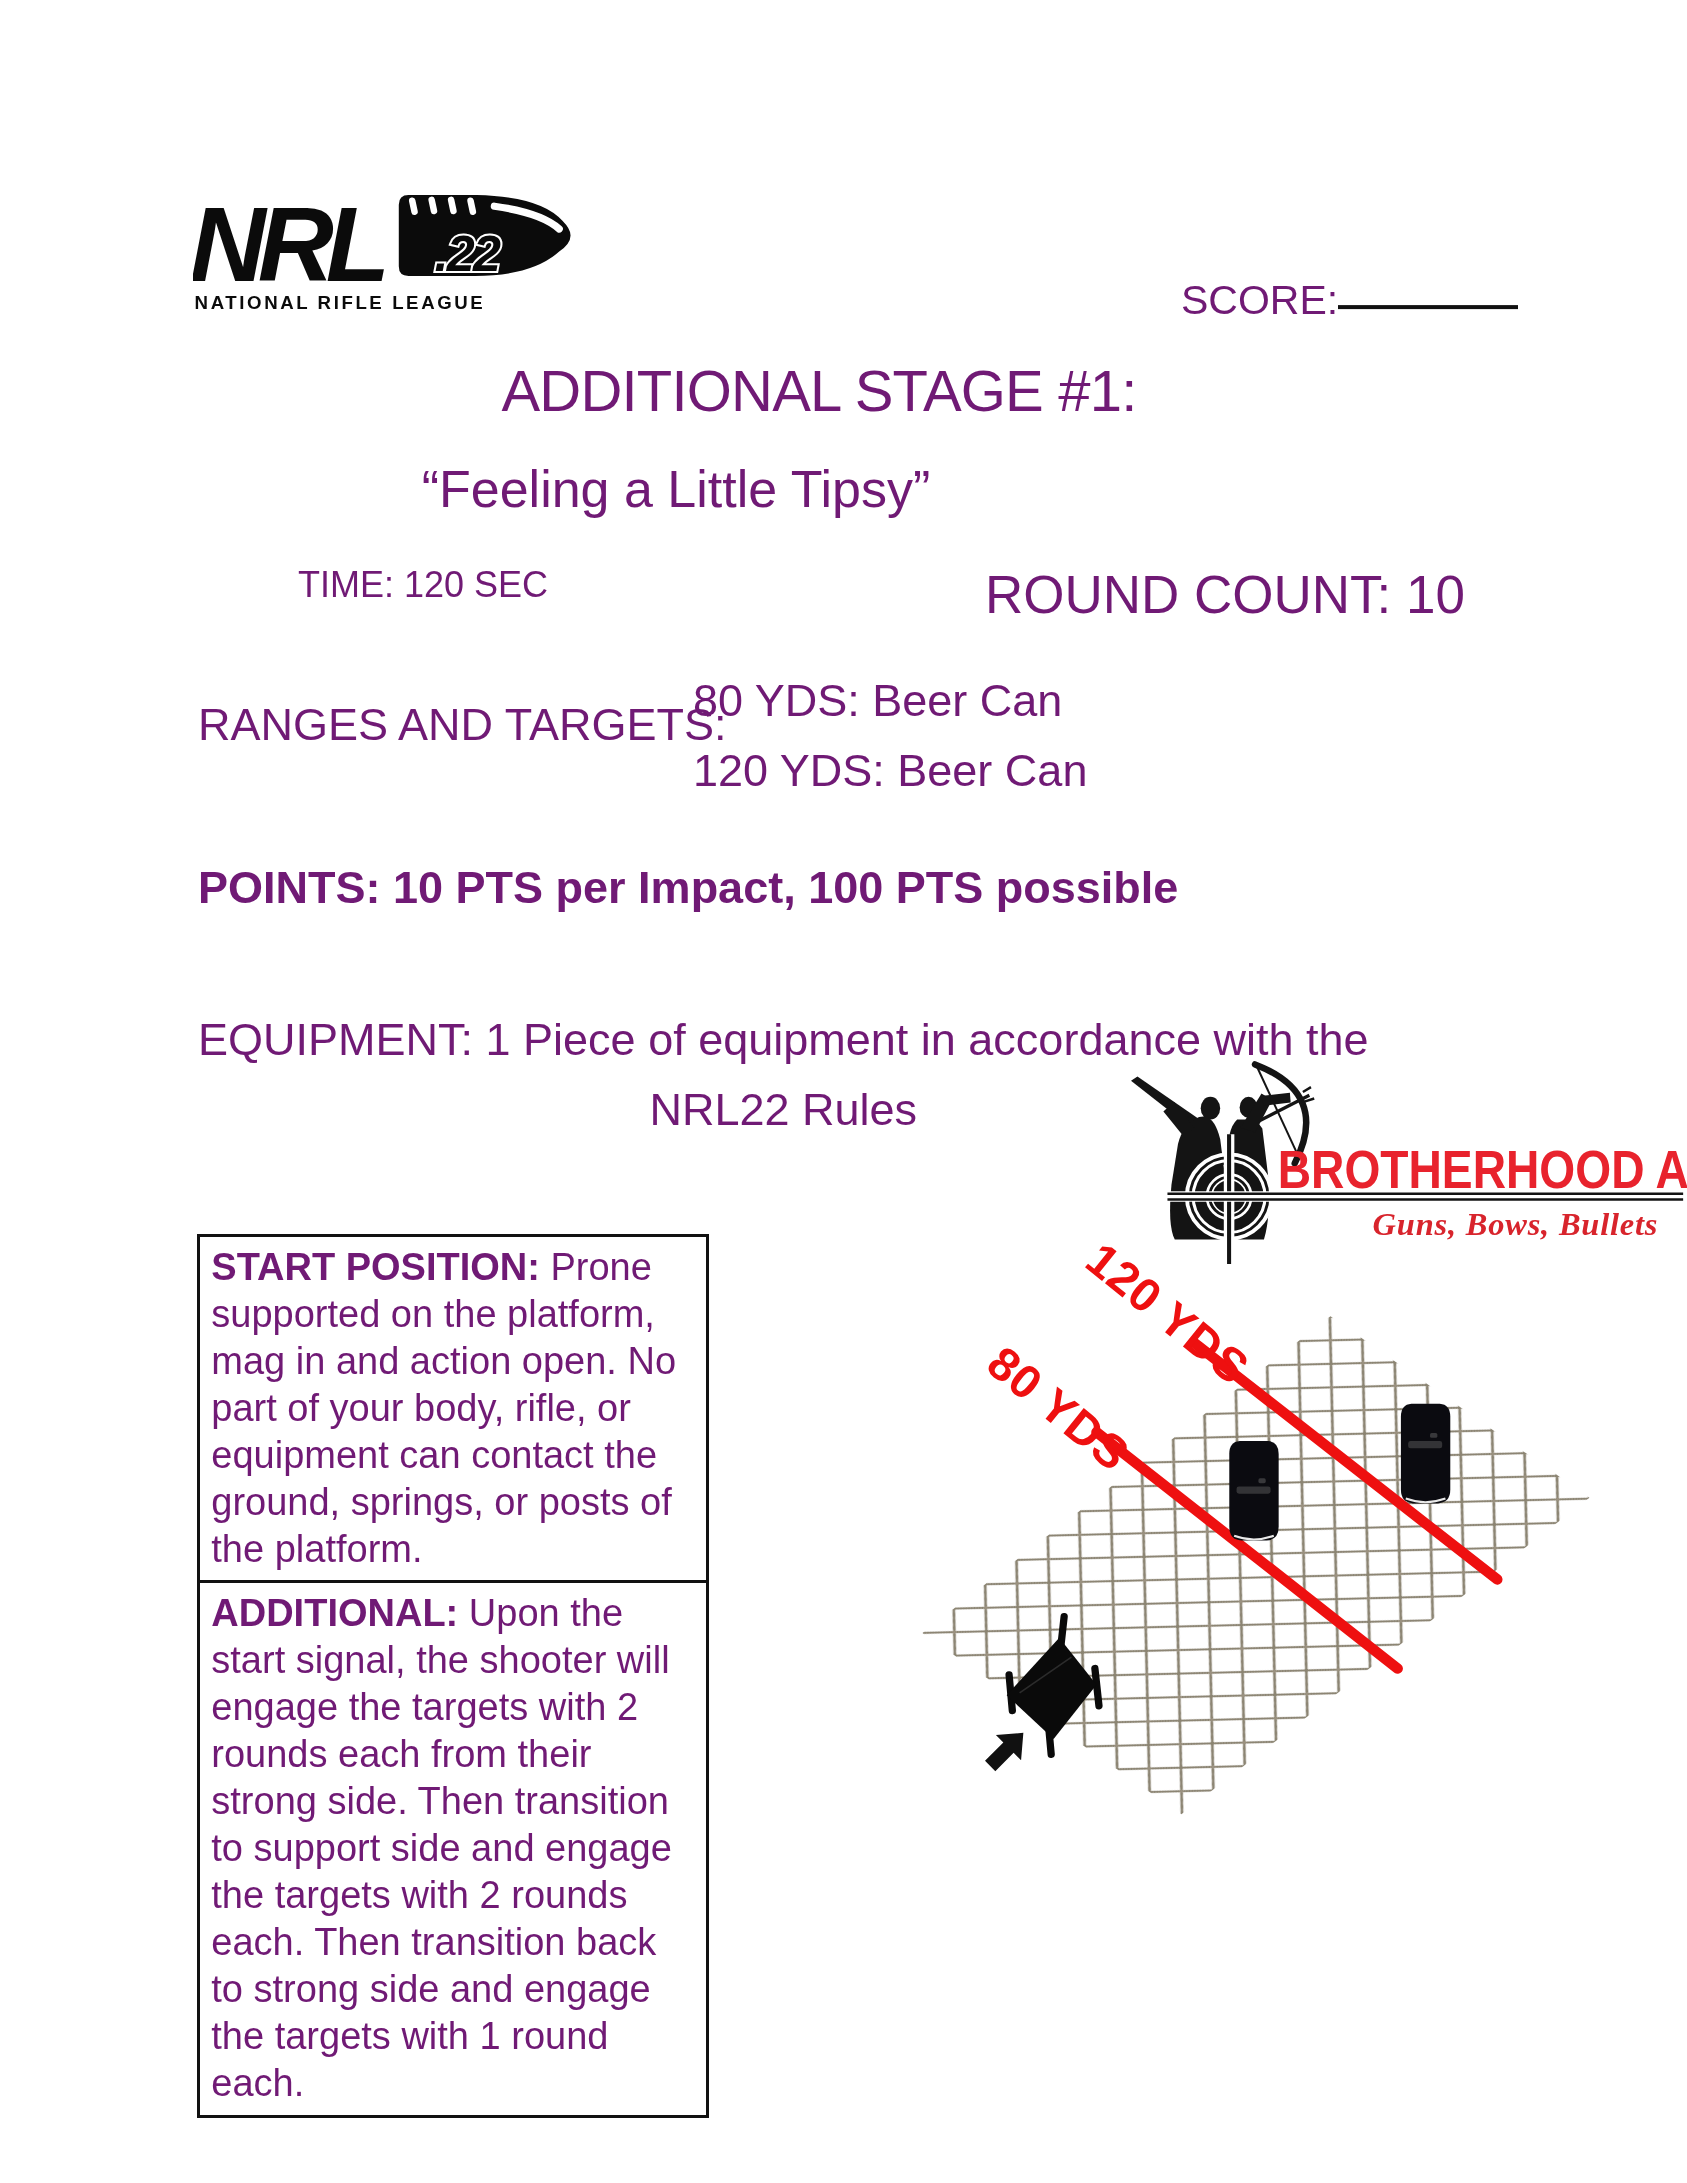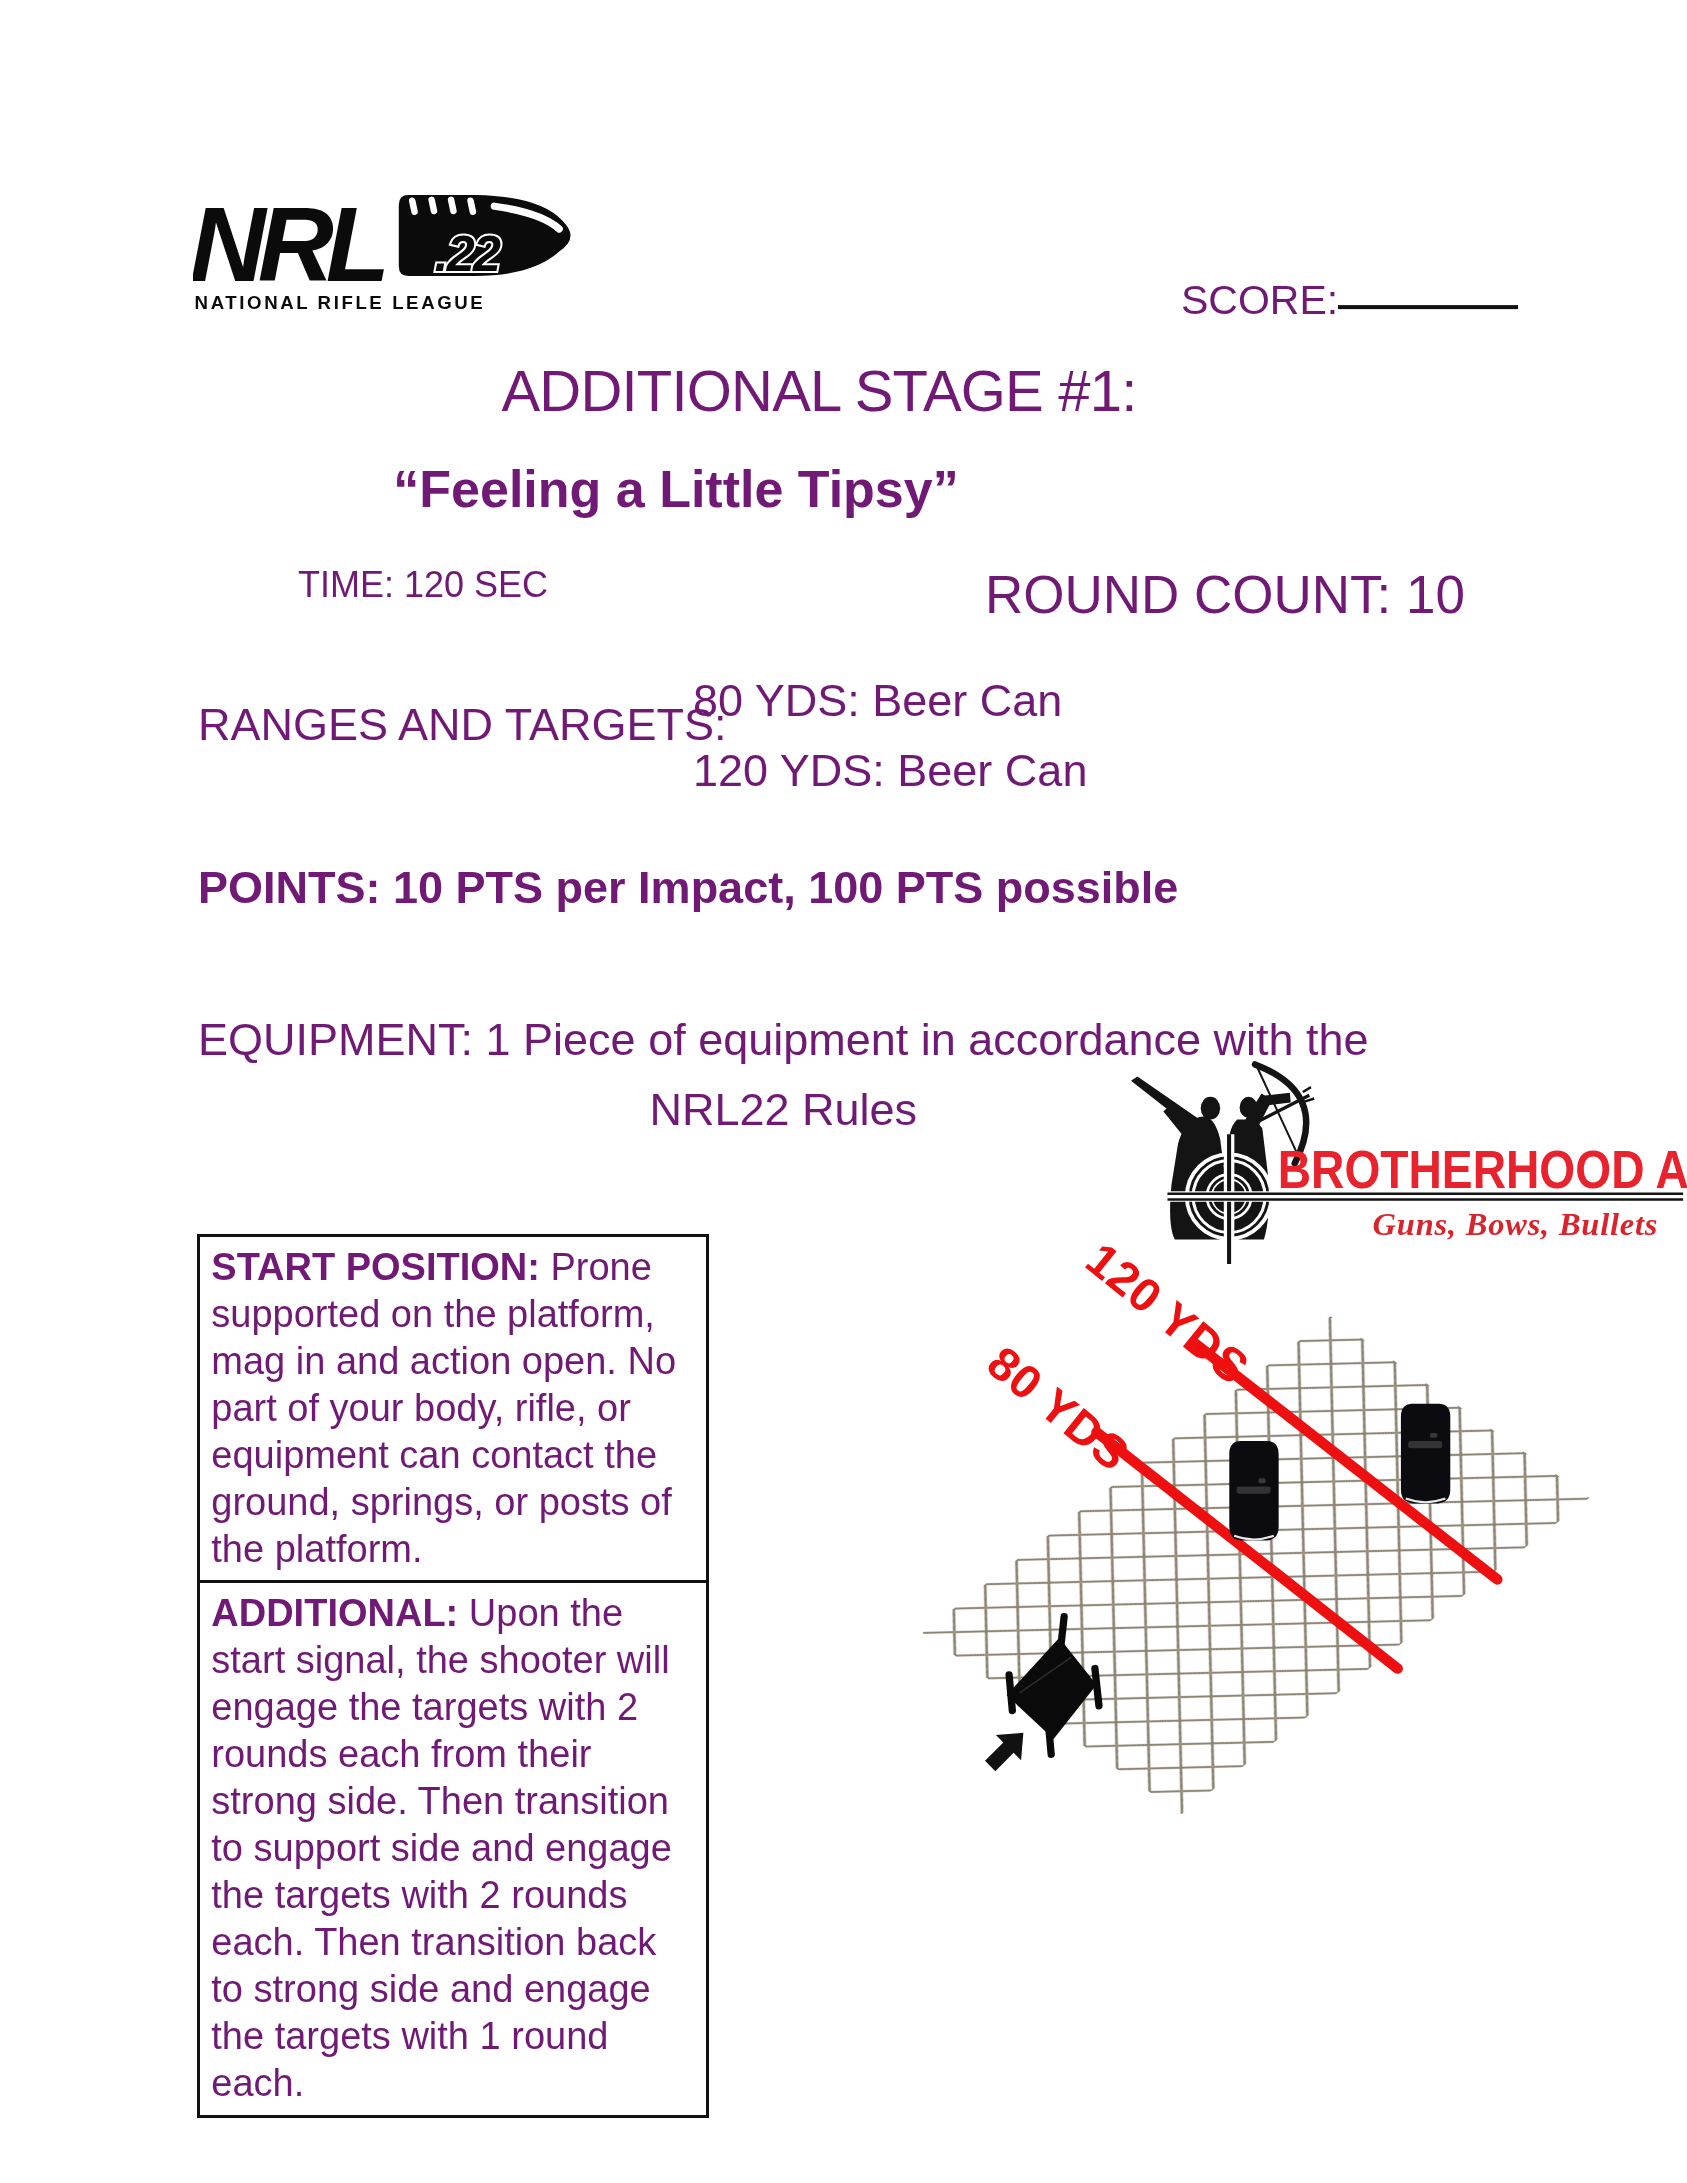--- a/index.html
+++ b/index.html
@@ -2,21 +2,21 @@
 <html style="font-size:13px"><head>
 <meta charset="utf-8">
 <style>
   html,body{margin:0;padding:0;background:#777;}
   .page{
     position:relative;width:1687px;height:2183px;background:#ffffff;
     font-family:"Liberation Sans",sans-serif;color:#701a75;overflow:hidden;
   }
   .abs{position:absolute;}
   .title{left:0;top:357px;width:1638px;text-align:center;font-size:58px;letter-spacing:-0.8px;}
-  .subtitle{left:0;top:459px;width:1352px;text-align:center;font-size:52px;font-weight:bold;}
+  .subtitle{left:0;top:459px;width:1352px;text-align:center;font-size:52px;font-weight:normal;}
   .time{left:298px;top:564px;font-size:36px;}
   .round{left:985px;top:564px;font-size:53px;}
   .score{left:1181px;top:277px;font-size:41px;}
   .score-line{display:inline-block;width:180px;border-bottom:4.9px solid #111;transform:translateY(-4.9px);}
   .ranges-label{left:198px;top:666px;font-size:45px;margin-top:33px;}
   .ranges-vals{left:693px;top:666px;font-size:45px;line-height:70px;}
   .points{left:198px;top:862px;font-size:45px;font-weight:bold;}
   .equipment{left:198px;top:1005px;font-size:45px;line-height:70px;text-align:center;}
   .boxes{left:197px;top:1234px;width:512px;}
   .infobox{border:3.2px solid #111;padding:6.5px 9.7px 8px 11.3px;font-size:38px;line-height:47px;background:#fff;}

